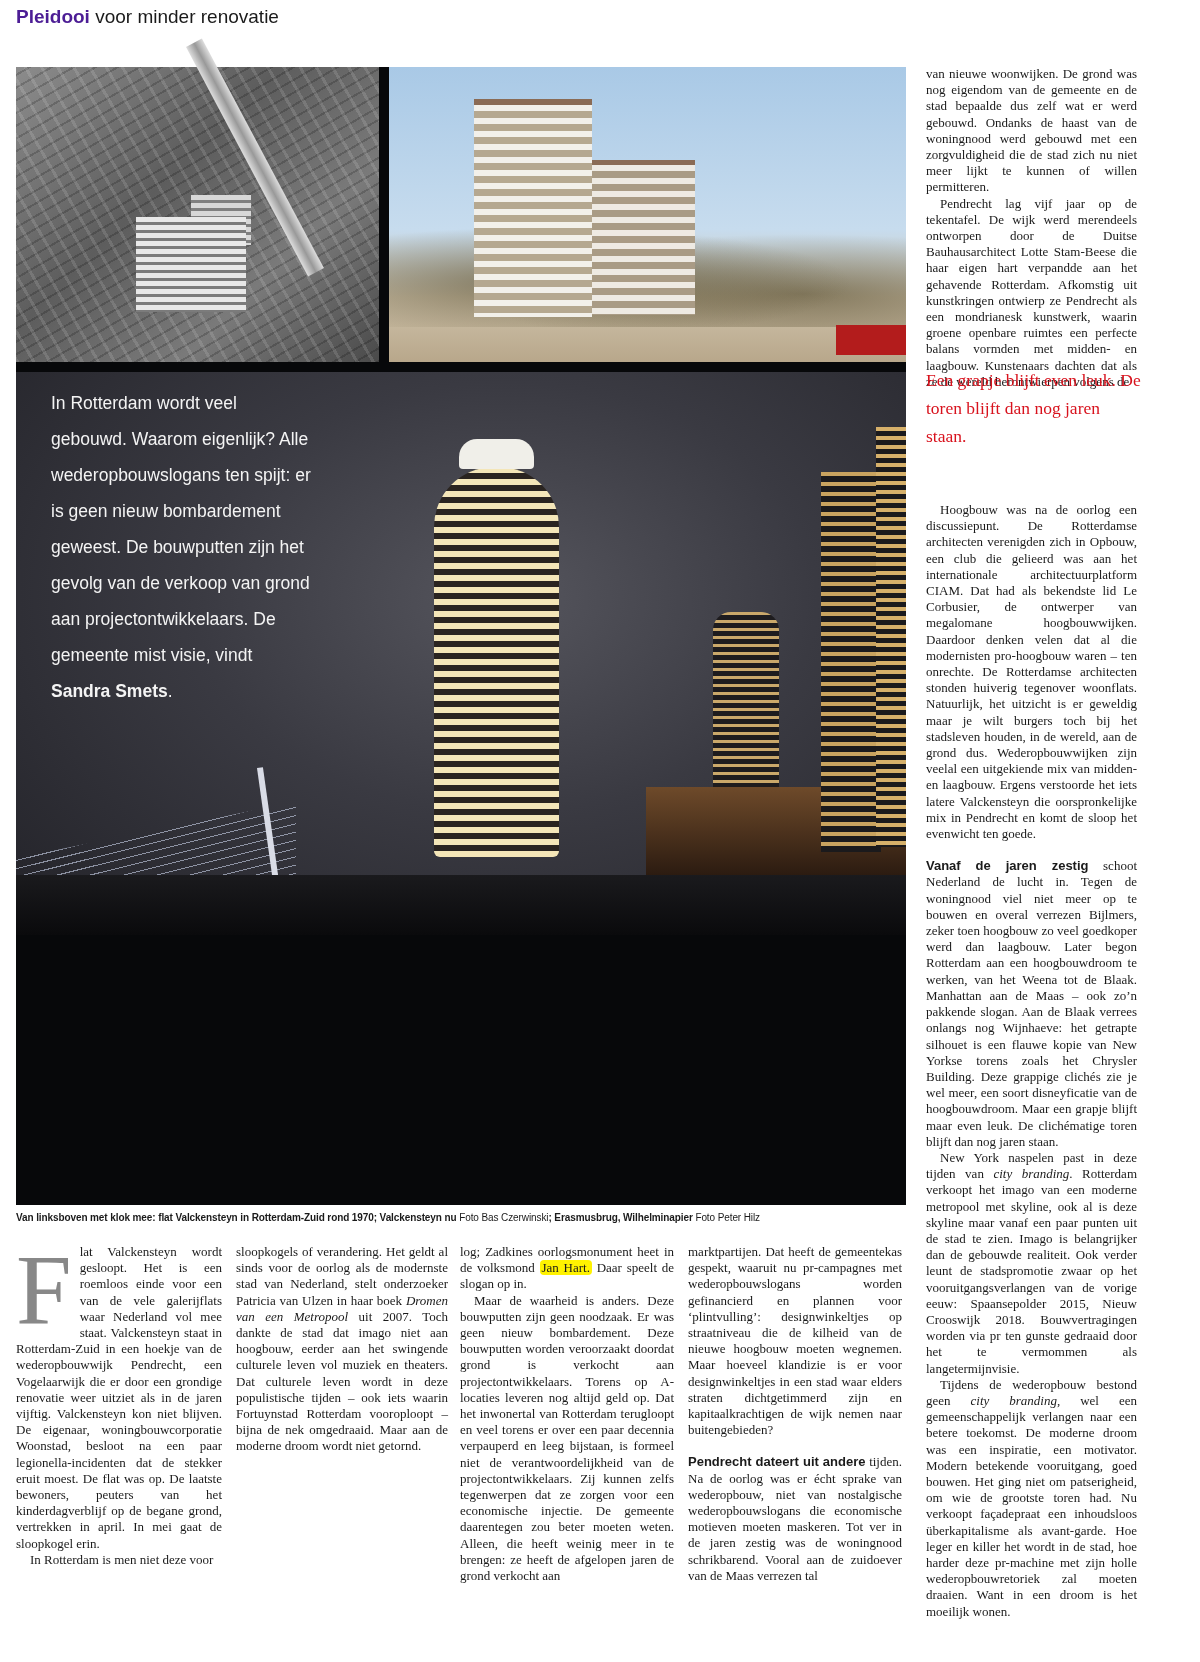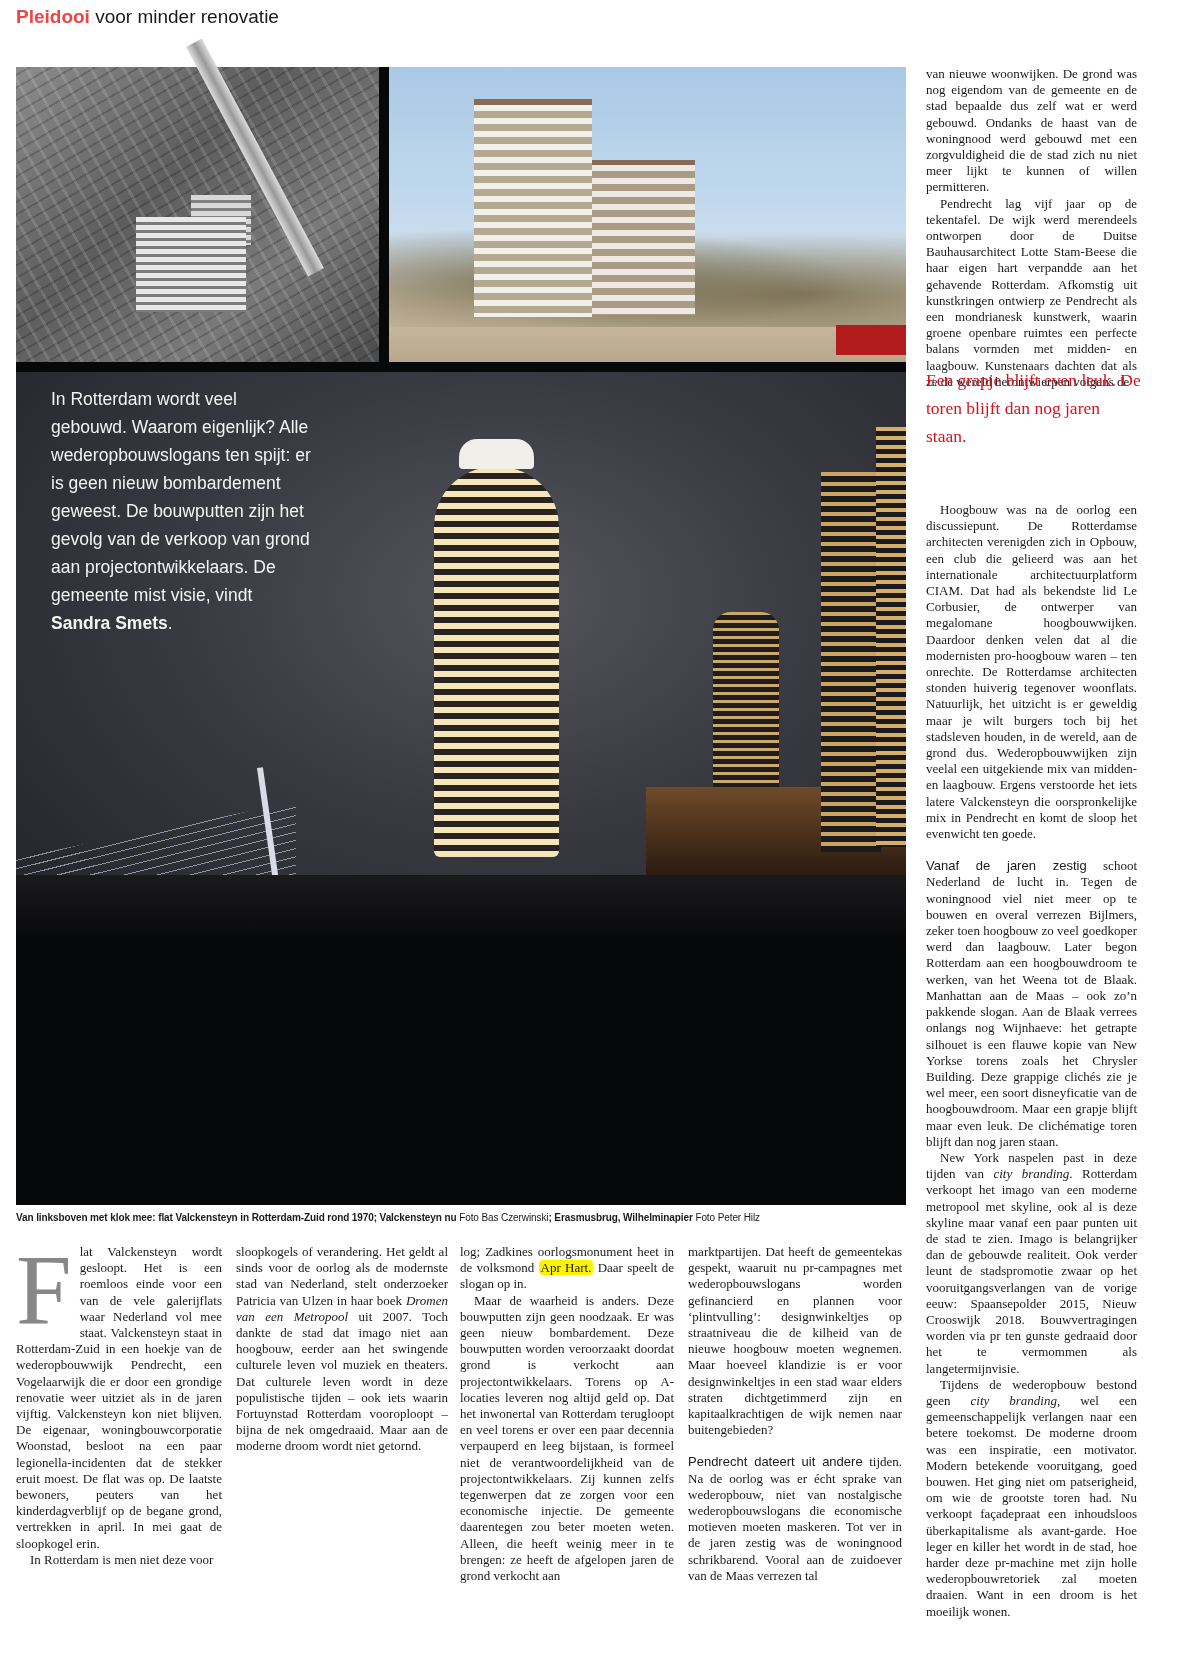--- a/index.html
+++ b/index.html
@@ -1,18 +1,18 @@
 <!DOCTYPE html>
 <html><head>
 <meta charset="utf-8">
 <style>
   html,body{margin:0;padding:0;background:#fff;}
   body{width:1200px;height:1662px;position:relative;overflow:hidden;font-family:"Liberation Serif",serif;color:#1a1a1a;}
   .kicker{position:absolute;left:16px;top:6px;font-family:"Liberation Sans",sans-serif;font-size:19px;}
-  .kicker .red{color:#ef4444;font-weight:bold;}
+  .kicker .red{color:#4c1d95;font-weight:bold;}
   
   .photoblock{position:absolute;left:16px;top:67px;width:890px;height:1138px;background:#07080a;}
   .ph-aerial{position:absolute;left:0;top:0;width:363px;height:295px;
     background:
       repeating-linear-gradient(60deg, rgba(255,255,255,.12) 0 3px, transparent 3px 14px),
       repeating-linear-gradient(-30deg, rgba(0,0,0,.18) 0 2px, transparent 2px 11px),
       linear-gradient(135deg,#8c8c8c 0%,#5d5d5d 40%,#7a7a7a 70%,#4a4a4a 100%);}
   .ph-aerial .rail{position:absolute;left:170px;top:-20px;width:18px;height:260px;background:linear-gradient(90deg,#ddd,#999,#ddd);transform:rotate(-28deg);transform-origin:top left;}
   .ph-aerial .bldg{position:absolute;left:120px;top:150px;width:110px;height:95px;background:repeating-linear-gradient(180deg,#e8e8e8 0 5px,#7b7b7b 5px 8px);}
   .ph-aerial .bldg2{position:absolute;left:175px;top:128px;width:60px;height:50px;background:repeating-linear-gradient(180deg,#d8d8d8 0 5px,#808080 5px 8px);}
@@ -29,30 +29,30 @@
     background:repeating-linear-gradient(180deg,#f4e6b8 0 6px,#2a2420 6px 12px);}
   .ph-night .round .cap{position:absolute;left:25px;top:-28px;width:75px;height:30px;background:#f0efe9;border-radius:18px 18px 4px 4px;}
   .ph-night .mid{position:absolute;left:697px;top:240px;width:66px;height:230px;border-radius:18px 18px 0 0;
     background:repeating-linear-gradient(180deg,#caa86a 0 3px,#1e1c1e 3px 8px);}
   .ph-night .right{position:absolute;left:860px;top:55px;width:30px;height:420px;background:repeating-linear-gradient(180deg,#d6b06a 0 4px,#1b1a1c 4px 9px);}
   .ph-night .right2{position:absolute;left:805px;top:100px;width:60px;height:380px;background:repeating-linear-gradient(180deg,#c9a35f 0 4px,#1b1a1c 4px 10px);}
   .ph-night .old{position:absolute;left:630px;top:415px;width:260px;height:90px;background:linear-gradient(180deg,#6e4a2a,#2a1a10);}
   .ph-night .bridge{position:absolute;left:0;top:430px;width:280px;height:80px;
     background:repeating-linear-gradient(-14deg,rgba(220,230,255,.55) 0 1px,transparent 1px 8px);clip-path:polygon(0 70%,100% 0,100% 100%,0 100%);}
   .ph-night .pylon{position:absolute;left:250px;top:395px;width:6px;height:130px;background:#d9dce6;transform:rotate(-8deg);}
-  .intro{position:absolute;left:35px;top:318px;width:260px;font-family:"Liberation Sans",sans-serif;font-size:17.5px;line-height:28px;color:#f4f4f4;}
+  .intro{position:absolute;left:35px;top:318px;width:260px;font-family:"Liberation Sans",sans-serif;font-size:17.5px;line-height:36px;color:#f4f4f4;}
   .intro b{font-weight:bold;}
   .headline{position:absolute;left:38px;top:912px;font-family:"Liberation Sans",sans-serif;font-weight:bold;color:#fff;font-size:84px;line-height:96px;letter-spacing:-1px;}
   .caption{position:absolute;left:16px;top:1212px;width:890px;font-family:Liberation Sans, sans-serif;font-size:10px;white-space:nowrap;letter-spacing:-.1px;}
   .caption b{font-weight:bold;}
   .col{position:absolute;font-size:13px;line-height:16.2px;text-align:justify;hyphens:manual;}
   .col p{margin:0;text-indent:14px;}
   .col p.noindent{text-indent:0;}
   .col p.gap{margin-top:16px;}
-  .lead{font-family:"Liberation Sans",sans-serif;font-weight:normal;}
+  .lead{font-family:"Liberation Sans",sans-serif;font-weight:bold;}
   .c1{left:16px;top:1244px;width:206px;}
   .c2{left:236px;top:1244px;width:212px;}
   .c3{left:460px;top:1244px;width:214px;}
   .c4{left:688px;top:1244px;width:214px;}
   .c5{left:926px;top:66px;width:211px;}
   .c5b{left:926px;top:502px;width:211px;}
   .dropcap{float:left;font-size:100px;line-height:80px;color:#888;margin:6px 8px 0 0;font-family:"Liberation Serif",serif;}
   .pull{position:absolute;left:926px;top:366px;width:215px;color:#d8121d;font-family:Liberation Serif, serif;font-size:17.5px;line-height:28px;}
   .hl{background:#fff200;border-radius:4px;padding:0 2px;}
   em{font-style:italic;}
@@ -96,21 +96,21 @@
 <div class="col c1">
   <p class="noindent"><span class="dropcap">F</span><span>lat Valckensteyn wordt gesloopt. Het is een roemloos einde voor een van de vele galerijflats waar Nederland vol mee staat. Valckensteyn staat in Rotterdam-Zuid in een hoekje van de wederopbouwwijk Pendrecht, een Vogelaarwijk die er door een grondige renovatie weer uitziet als in de jaren vijftig. Valckensteyn kon niet blijven. De eigenaar, woningbouwcorporatie Woonstad, besloot na een paar legionella-incidenten dat de stekker eruit moest. De flat was op. De laatste bewoners, peuters van het kinderdagverblijf op de begane grond, vertrekken in april. In mei gaat de sloopkogel erin.</span></p>
   <p>In Rotterdam is men niet deze voor</p>
 </div>
 
 <div class="col c2">
   <p class="noindent"><span>sloopkogels of verandering. Het geldt al sinds voor de oorlog als de modernste stad van Nederland, stelt onderzoeker Patricia van Ulzen in haar boek </span><em>Dromen van een Metropool</em><span> uit 2007. Toch dankte de stad dat imago niet aan hoogbouw, eerder aan het swingende culturele leven vol muziek en theaters. Dat culturele leven wordt in deze populistische tijden – ook iets waarin Fortuynstad Rotterdam vooroploopt – bijna de nek omgedraaid. Maar aan de moderne droom wordt niet getornd.</span></p>
 </div>
 
 <div class="col c3">
-  <p class="noindent"><span>log; Zadkines oorlogsmonument heet in de volksmond </span><span class="hl">Apr Hart.</span><span> Daar speelt de slogan op in.</span></p>
+  <p class="noindent"><span>log; Zadkines oorlogsmonument heet in de volksmond </span><span class="hl">Jan Hart.</span><span> Daar speelt de slogan op in.</span></p>
   <p>Maar de waarheid is anders. Deze bouwputten zijn geen noodzaak. Er was geen nieuw bombardement. Deze bouwputten worden veroorzaakt doordat grond is verkocht aan projectontwikkelaars. Torens op A-locaties leveren nog altijd geld op. Dat het inwonertal van Rotterdam terugloopt en veel torens er over een paar decennia verpauperd en leeg bijstaan, is formeel niet de verantwoordelijkheid van de projectontwikkelaars. Zij kunnen zelfs tegenwerpen dat ze zorgen voor een economische injectie. De gemeente daarentegen zou beter moeten weten. Alleen, die heeft weinig meer in te brengen: ze heeft de afgelopen jaren de grond verkocht aan</p>
 </div>
 
 <div class="col c4">
   <p class="noindent">marktpartijen. Dat heeft de gemeentekas gespekt, waaruit nu pr-campagnes met wederopbouwslogans worden gefinancierd en plannen voor ‘plintvulling’: designwinkeltjes op straatniveau die de kilheid van de nieuwe hoogbouw moeten wegnemen. Maar hoeveel klandizie is er voor designwinkeltjes in een stad waar elders straten dichtgetimmerd zijn en kapitaalkrachtigen de wijk nemen naar buitengebieden?</p>
   <p class="noindent gap"><span class="lead">Pendrecht dateert uit andere</span><span> tijden. Na de oorlog was er écht sprake van wederopbouw, niet van nostalgische wederopbouwslogans die economische motieven moeten maskeren. Tot ver in de jaren zestig was de woningnood schrikbarend. Vooral aan de zuidoever van de Maas verrezen tal</span></p>
 </div>
 
 <div class="col c5">
   <p class="noindent">van nieuwe woonwijken. De grond was nog eigendom van de gemeente en de stad bepaalde dus zelf wat er werd gebouwd. Ondanks de haast van de woningnood werd gebouwd met een zorgvuldigheid die de stad zich nu niet meer lijkt te kunnen of willen permitteren.</p>

